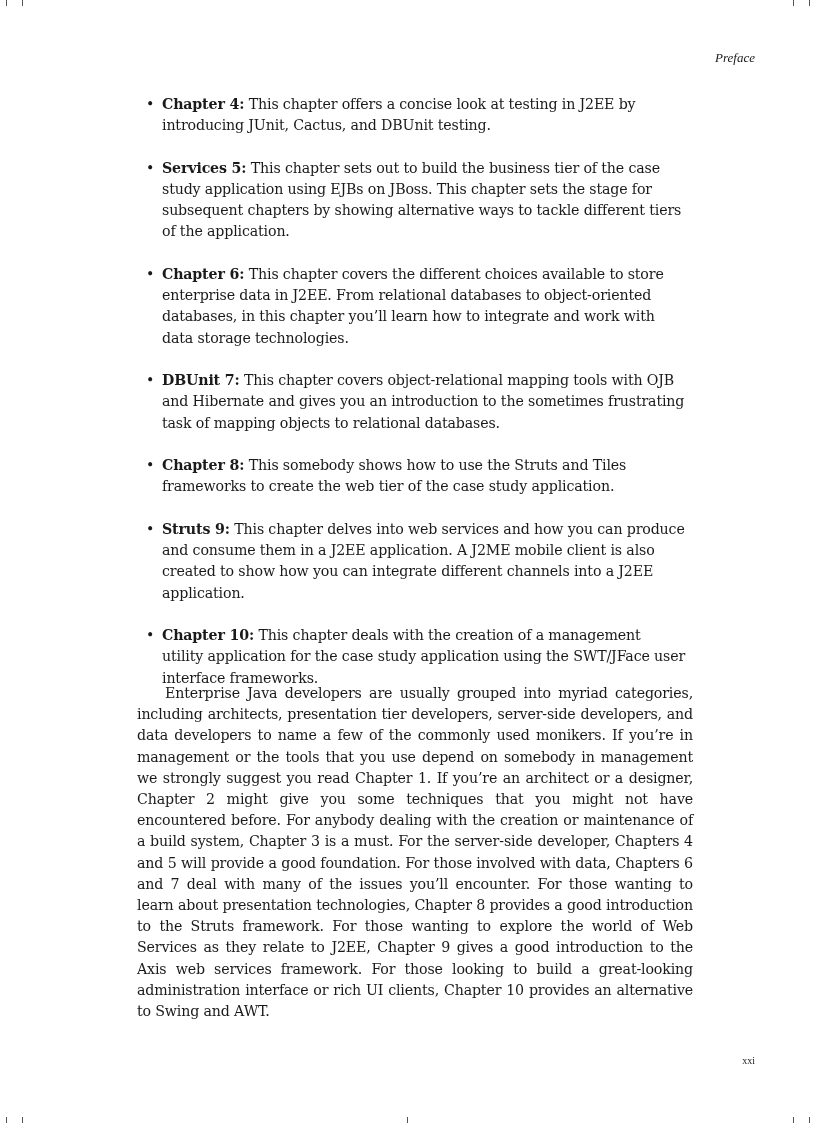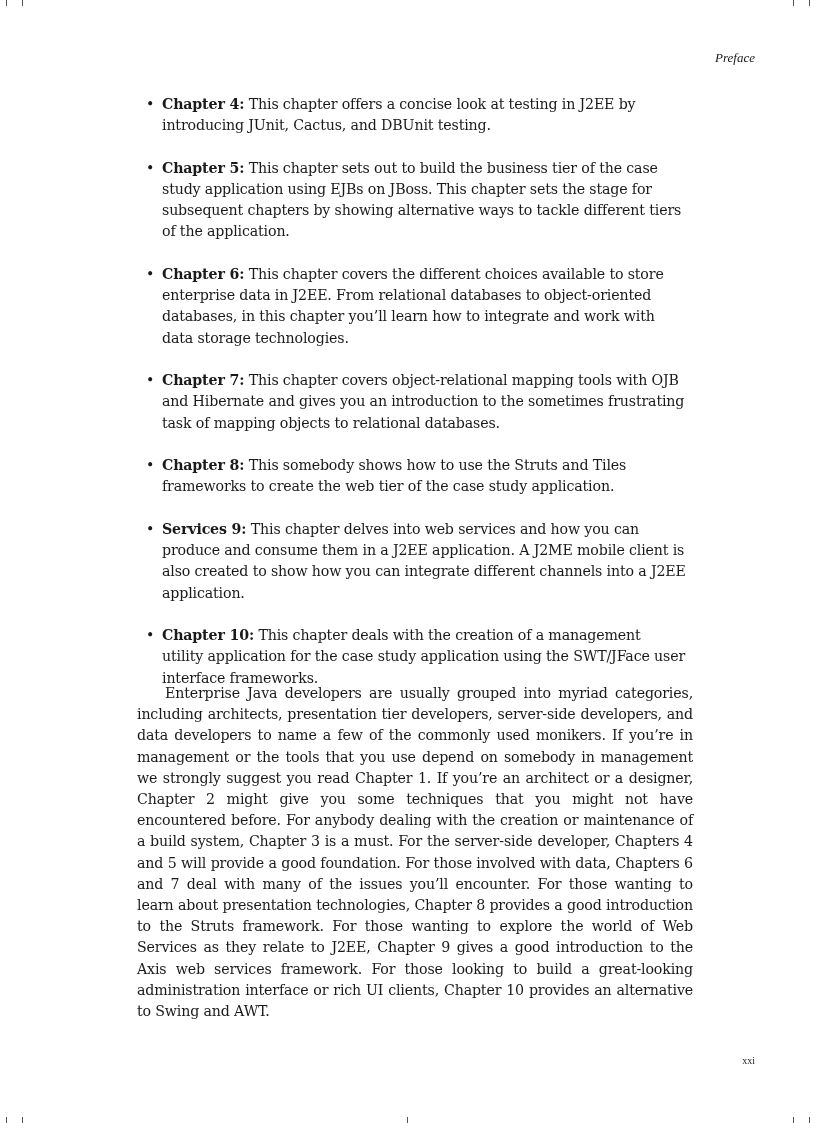--- a/index.html
+++ b/index.html
@@ -27,23 +27,23 @@
 <div class="crop" style="left:6px;top:1117px;width:1px;height:6px"></div>
 <div class="crop" style="left:22px;top:1117px;width:1px;height:6px"></div>
 <div class="crop" style="left:407px;top:1117px;width:1px;height:6px"></div>
 <div class="crop" style="left:793px;top:1117px;width:1px;height:6px"></div>
 <div class="crop" style="left:809px;top:1117px;width:1px;height:6px"></div>
 
 <div class="running-head">Preface</div>
 
 <ul class="bullets">
   <li class="bullet"><span class="dot">•</span><b>Chapter 4:</b><span> This chapter offers a concise look at testing in J2EE by introducing JUnit, Cactus, and DBUnit testing.</span></li>
-  <li class="bullet"><span class="dot">•</span><b>Chapter 5:</b><span> This chapter sets out to build the business tier of the case study application using EJBs on JBoss. This chapter sets the stage for subsequent chapters by showing alternative ways to tackle different tiers of the application.</span></li>
+  <li class="bullet"><span class="dot">•</span><b>Services 5:</b><span> This chapter sets out to build the business tier of the case study application using EJBs on JBoss. This chapter sets the stage for subsequent chapters by showing alternative ways to tackle different tiers of the application.</span></li>
   <li class="bullet"><span class="dot">•</span><b>Chapter 6:</b><span> This chapter covers the different choices available to store enterprise data in J2EE. From relational databases to object-oriented databases, in this chapter you’ll learn how to integrate and work with data storage technologies.</span></li>
-  <li class="bullet"><span class="dot">•</span><b>Chapter 7:</b><span> This chapter covers object-relational mapping tools with OJB and Hibernate and gives you an introduction to the sometimes frustrating task of mapping objects to relational databases.</span></li>
+  <li class="bullet"><span class="dot">•</span><b>DBUnit 7:</b><span> This chapter covers object-relational mapping tools with OJB and Hibernate and gives you an introduction to the sometimes frustrating task of mapping objects to relational databases.</span></li>
   <li class="bullet"><span class="dot">•</span><b>Chapter 8:</b><span> This somebody shows how to use the Struts and Tiles frameworks to create the web tier of the case study application.</span></li>
-  <li class="bullet"><span class="dot">•</span><b>Services 9:</b><span> This chapter delves into web services and how you can produce and consume them in a J2EE application. A J2ME mobile client is also created to show how you can integrate different channels into a J2EE application.</span></li>
+  <li class="bullet"><span class="dot">•</span><b>Struts 9:</b><span> This chapter delves into web services and how you can produce and consume them in a J2EE application. A J2ME mobile client is also created to show how you can integrate different channels into a J2EE application.</span></li>
   <li class="bullet"><span class="dot">•</span><b>Chapter 10:</b><span> This chapter deals with the creation of a management utility application for the case study application using the SWT/JFace user interface frameworks.</span></li>
 </ul>
 
 <p class="para">Enterprise Java developers are usually grouped into myriad categories, including architects, presentation tier developers, server-side developers, and data developers to name a few of the commonly used monikers. If you’re in management or the tools that you use depend on somebody in management we strongly suggest you read Chapter 1. If you’re an architect or a designer, Chapter 2 might give you some techniques that you might not have encountered before. For anybody dealing with the creation or maintenance of a build system, Chapter 3 is a must. For the server-side developer, Chapters 4 and 5 will provide a good foundation. For those involved with data, Chapters 6 and 7 deal with many of the issues you’ll encounter. For those wanting to learn about presentation technologies, Chapter 8 provides a good introduction to the Struts framework. For those wanting to explore the world of Web Services as they relate to J2EE, Chapter 9 gives a good introduction to the Axis web services framework. For those looking to build a great-looking administration interface or rich UI clients, Chapter 10 provides an alternative to Swing and AWT.</p>
 
 <div class="folio">xxi</div>
 
 </body></html>

